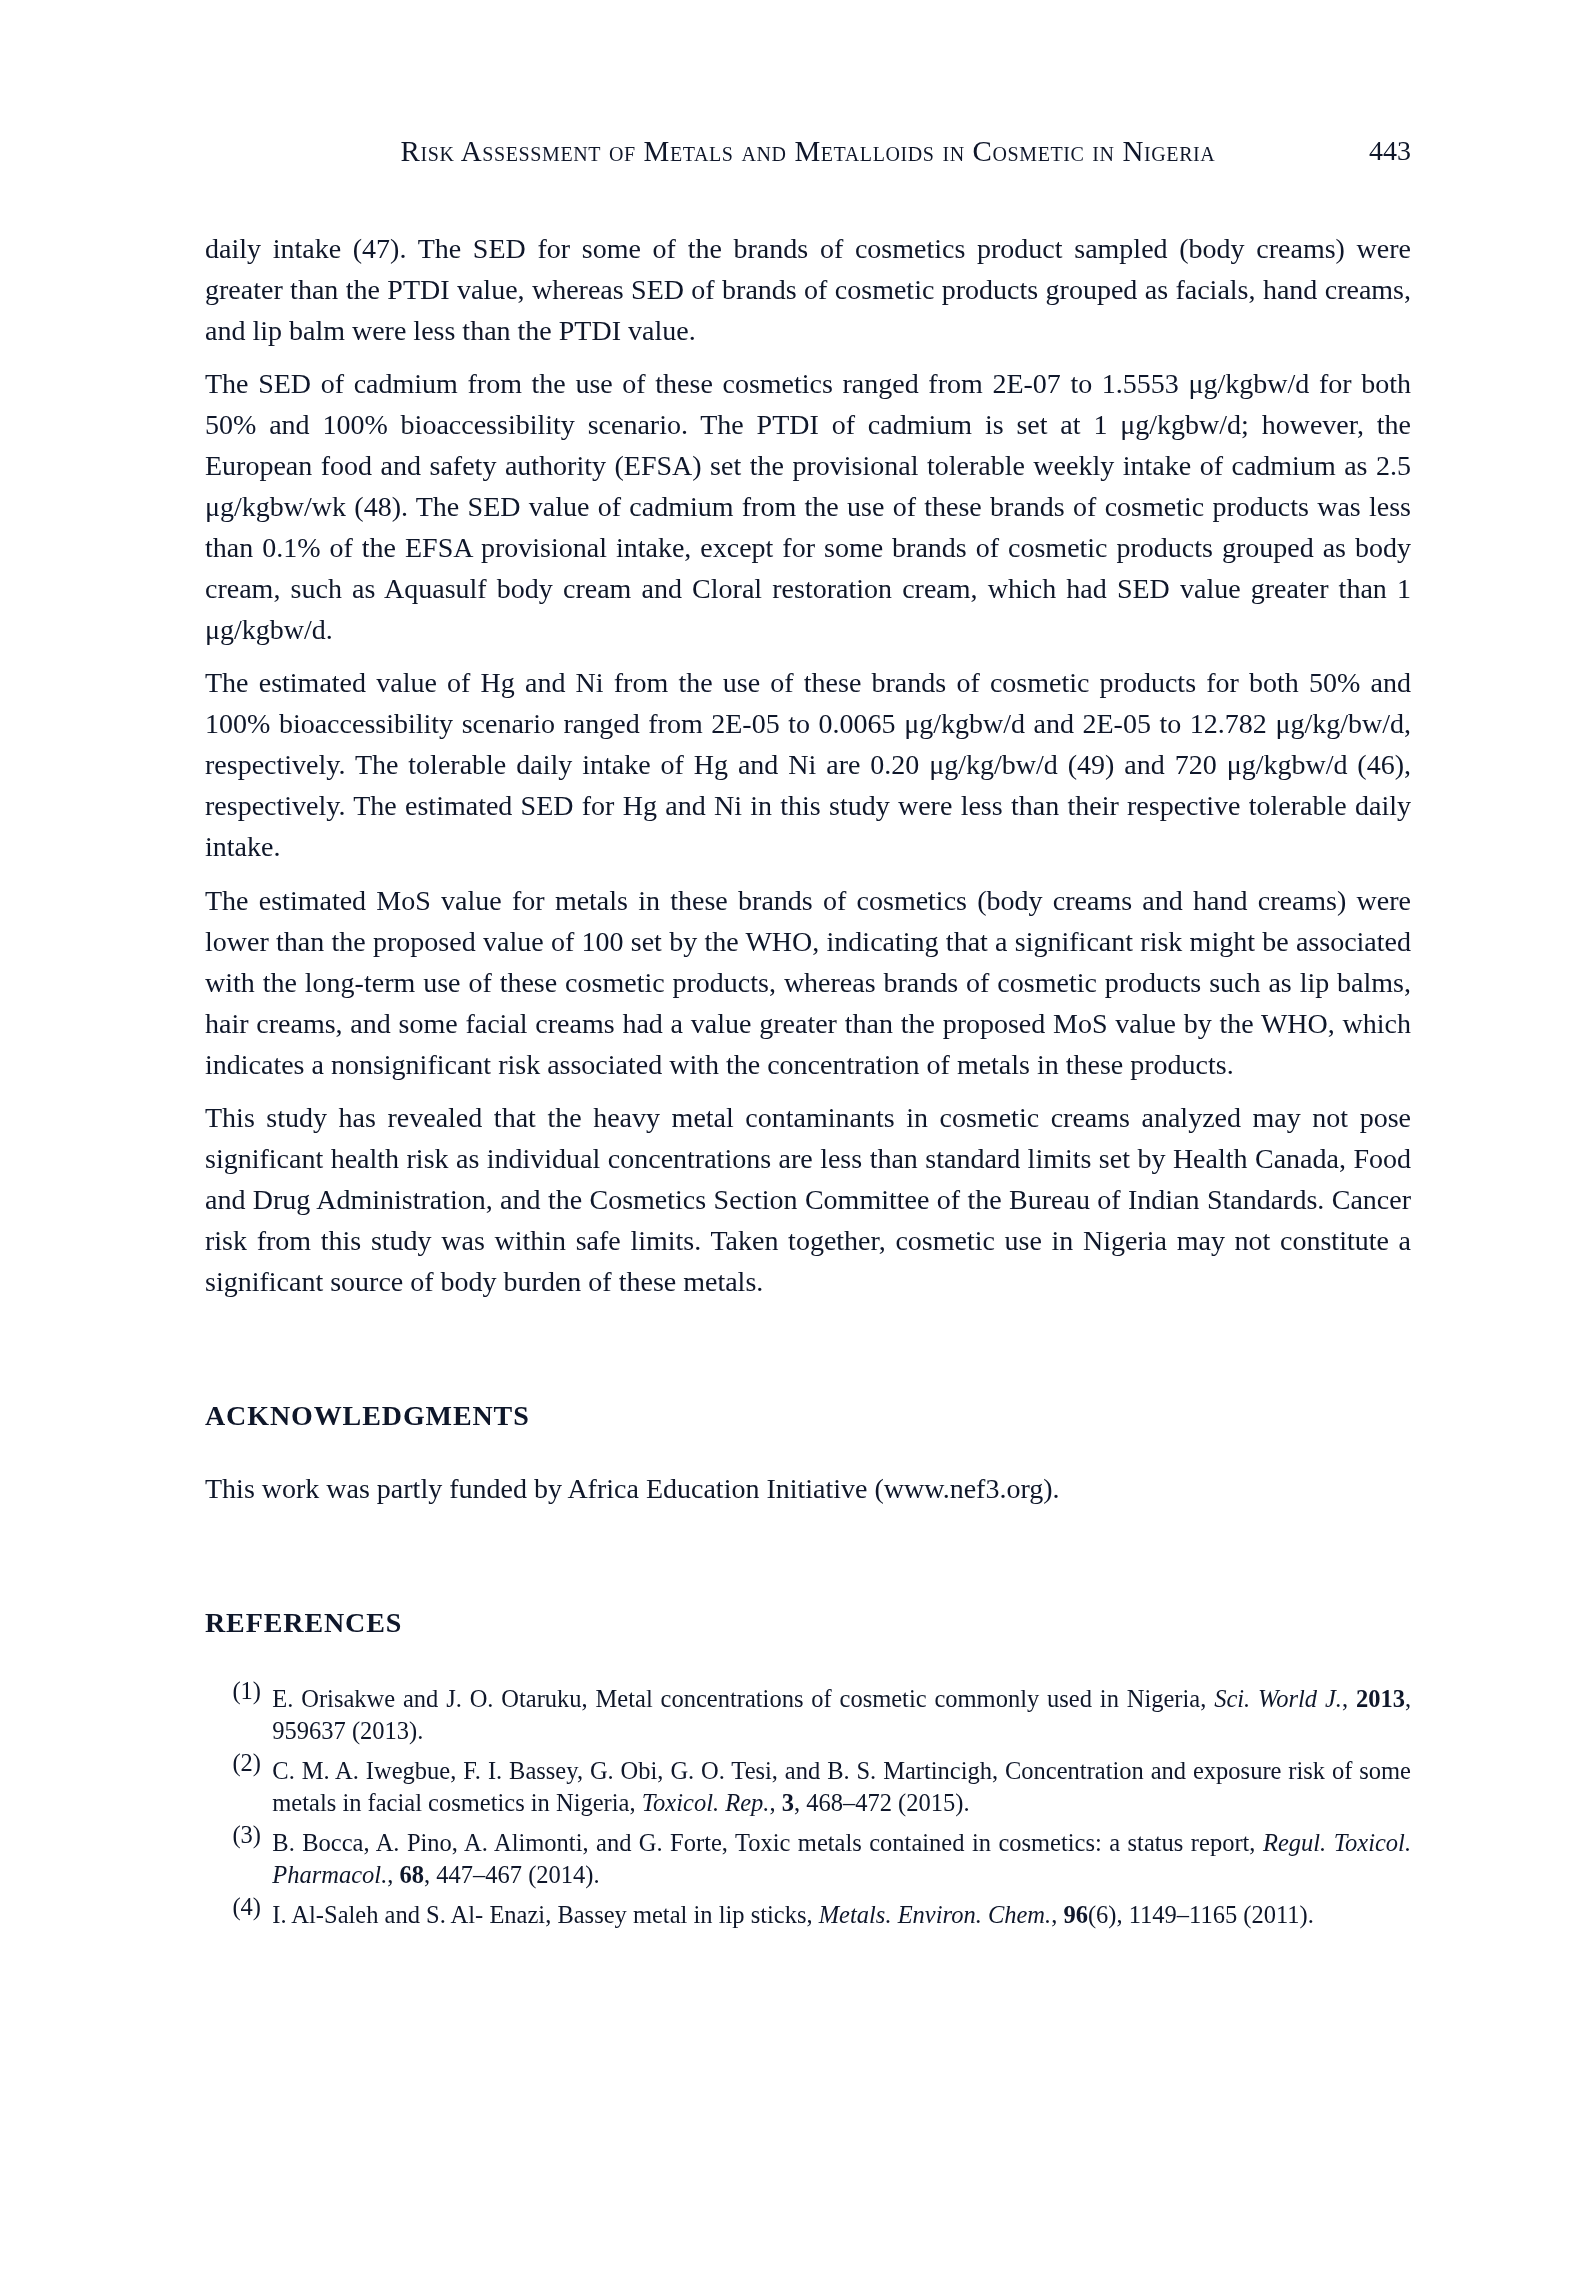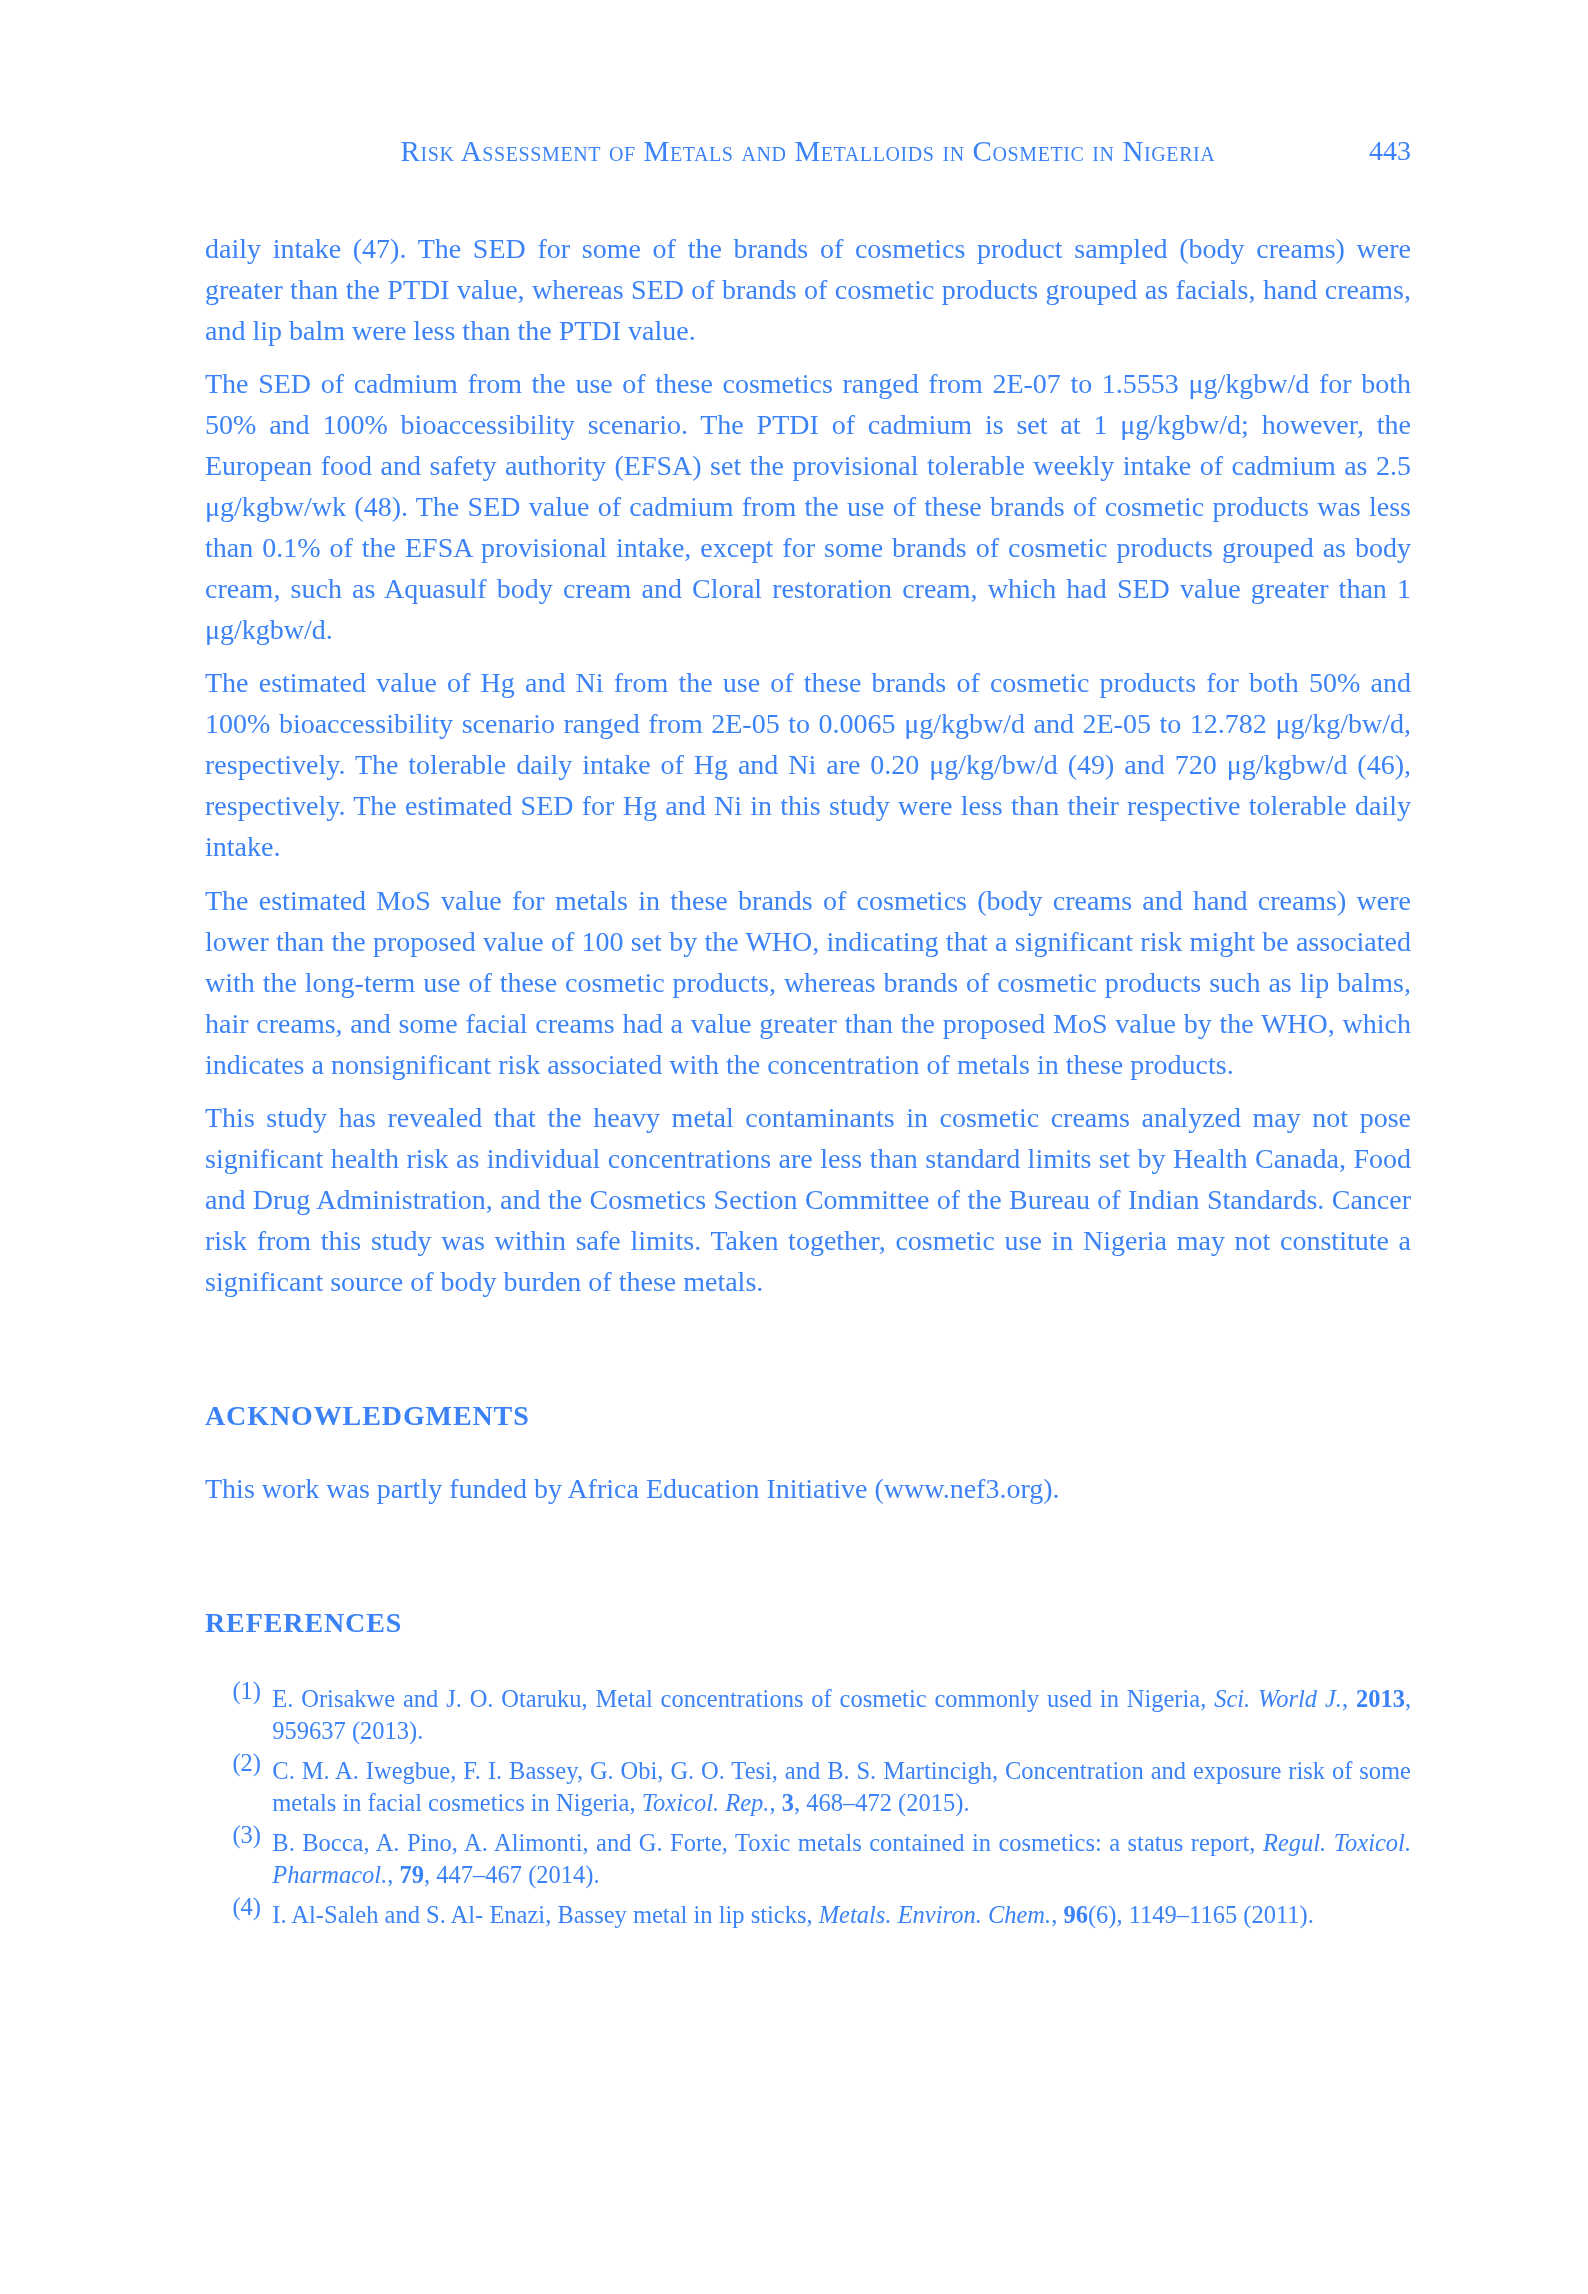--- a/index.html
+++ b/index.html
@@ -6,21 +6,21 @@
     margin: 0;
     padding: 0;
     background: #ffffff;
   }
   .page {
     position: relative;
     width: 1589px;
     height: 2257px;
     box-sizing: border-box;
     background: #ffffff;
-    color: #3b82f6;
+    color: #0f172a;
     font-family: "Liberation Serif", "DejaVu Serif", serif;
     padding: 134px 178px 0 205px;
     overflow: hidden;
   }
   .running-head {
     position: relative;
     display: flex;
     justify-content: center;
     align-items: baseline;
     font-size: 29px;
@@ -112,21 +112,21 @@
         <span class="ref-text"><span>E. Orisakwe and J. O. Otaruku, Metal concentrations of cosmetic commonly used in Nigeria, </span><span class="italic">Sci. World J.</span><span>, </span><span class="bold">2013</span><span>, 959637 (2013).</span></span>
       </li>
 
       <li class="reference">
         <span class="ref-label">(2)</span>
         <span class="ref-text"><span>C. M. A. Iwegbue, F. I. Bassey, G. Obi, G. O. Tesi, and B. S. Martincigh, Concentration and exposure risk of some metals in facial cosmetics in Nigeria, </span><span class="italic">Toxicol. Rep.</span><span>, </span><span class="bold">3</span><span>, 468–472 (2015).</span></span>
       </li>
 
       <li class="reference">
         <span class="ref-label">(3)</span>
-        <span class="ref-text"><span>B. Bocca, A. Pino, A. Alimonti, and G. Forte, Toxic metals contained in cosmetics: a status report, </span><span class="italic">Regul. Toxicol. Pharmacol.</span><span>, </span><span class="bold">79</span><span>, 447–467 (2014).</span></span>
+        <span class="ref-text"><span>B. Bocca, A. Pino, A. Alimonti, and G. Forte, Toxic metals contained in cosmetics: a status report, </span><span class="italic">Regul. Toxicol. Pharmacol.</span><span>, </span><span class="bold">68</span><span>, 447–467 (2014).</span></span>
       </li>
 
       <li class="reference">
         <span class="ref-label">(4)</span>
         <span class="ref-text"><span>I. Al-Saleh and S. Al- Enazi, Bassey metal in lip sticks, </span><span class="italic">Metals. Environ. Chem.</span><span>, </span><span class="bold">96</span><span>(6), 1149–1165 (2011).</span></span>
       </li>
 
     </ol>
 
   </main>

